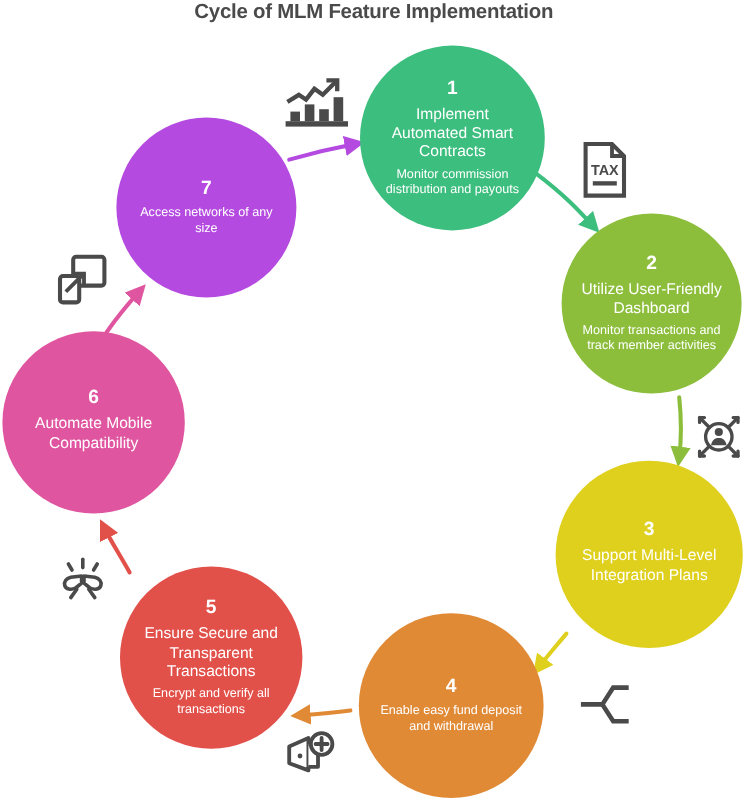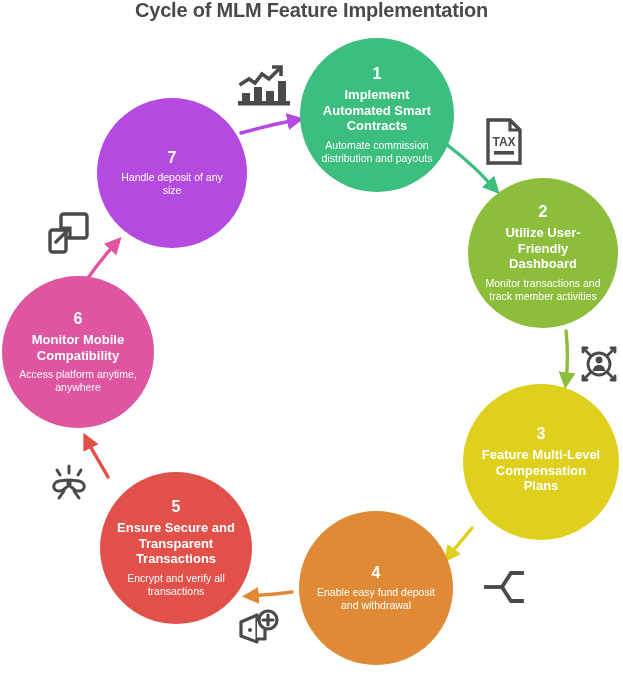--- a/index.html
+++ b/index.html
@@ -19,21 +19,21 @@
     inset: 0;
     width: 623px;
     height: 675px;
   }
   .chart-title {
     position: absolute;
     top: 0px;
     left: 0;
     width: 623px;
     text-align: center;
-    font-size: 20px;
+    font-size: 17px;
     font-weight: bold;
     color: #4a4a4a;
     letter-spacing: -0.2px;
     line-height: 20px;
   }
   .arc-svg {
     position: absolute;
     top: 0;
     left: 0;
     width: 623px;
@@ -52,21 +52,21 @@
     box-sizing: border-box;
   }
   .node .num {
     font-size: 16px;
     font-weight: bold;
     line-height: 18px;
     margin-bottom: 4px;
   }
   .node .label {
     font-size: 13px;
-    font-weight: bold;
+    font-weight: normal;
     line-height: 15.5px;
     padding: 0 14px;
     margin-bottom: 5px;
     text-align: center;
   }
   .node .desc {
     font-size: 10.5px;
     font-weight: normal;
     line-height: 13px;
     padding: 0 14px;
@@ -122,54 +122,53 @@
     <path d="M108,477 C99,461 93,452 87,440" fill="none" stroke="#e2504a" stroke-width="3.4" stroke-linecap="round" marker-end="url(#h5)"></path>
 
     <path d="M88,278 C97,265 106,254 116,243" fill="none" stroke="#e0559f" stroke-width="3.4" stroke-linecap="round" marker-end="url(#h6)"></path>
 
     <path d="M241,133 C262,127 280,123 296,120" fill="none" stroke="#b44ae0" stroke-width="3.4" stroke-linecap="round" marker-end="url(#h7)"></path>
   </svg>
 
   <div class="node" style="left: 300px; top: 38px; width: 154px; height: 154px; background: rgb(60, 190, 126);">
     <div class="num">1</div>
     <div class="label">Implement Automated Smart Contracts</div>
-    <div class="desc">Automate commission distribution and payouts</div>
+    <div class="desc">Monitor commission distribution and payouts</div>
   </div>
 
   <div class="node" style="left: 468px; top: 178px; width: 150px; height: 150px; background: rgb(140, 190, 60);">
     <div class="num">2</div>
     <div class="label">Utilize User-Friendly Dashboard</div>
     <div class="desc">Monitor transactions and track member activities</div>
   </div>
 
   <div class="node" style="left: 463px; top: 384px; width: 156px; height: 156px; background: rgb(224, 208, 30);">
     <div class="num">3</div>
-    <div class="label">Feature Multi-Level Compensation Plans</div>
+    <div class="label">Support Multi-Level Integration Plans</div>
   </div>
 
   <div class="node" style="left: 299px; top: 511px; width: 154px; height: 154px; background: rgb(224, 138, 54);">
     <div class="num">4</div>
     <div class="desc">Enable easy fund deposit and withdrawal</div>
   </div>
 
   <div class="node" style="left: 100px; top: 472px; width: 152px; height: 152px; background: rgb(226, 80, 74);">
     <div class="num">5</div>
     <div class="label">Ensure Secure and Transparent Transactions</div>
     <div class="desc">Encrypt and verify all transactions</div>
   </div>
 
   <div class="node" style="left: 2px; top: 276px; width: 152px; height: 152px; background: rgb(224, 85, 159);">
     <div class="num">6</div>
-    <div class="label">Monitor Mobile Compatibility</div>
-    <div class="desc">Access platform anytime, anywhere</div>
+    <div class="label">Automate Mobile Compatibility</div>
   </div>
 
   <div class="node" style="left: 97px; top: 98px; width: 150px; height: 150px; background: rgb(180, 74, 224);">
     <div class="num">7</div>
-    <div class="desc">Handle deposit of any size</div>
+    <div class="desc">Access networks of any size</div>
   </div>
 
   <div class="icon-box" style="left: 236px; top: 60px;">
     <svg width="56" height="48" viewBox="0 0 56 48">
       <g fill="none" stroke="#4a4a4a" stroke-width="3.6" stroke-linecap="square" stroke-linejoin="miter">
         <path d="M5,24 L13,19 L19,23 L26,14 L33,19 L44,8"></path>
         <path d="M36,7 L45,7 L45,16" stroke-linecap="butt"></path>
       </g>
       <g fill="#4a4a4a">
         <rect x="6" y="33" width="8" height="8"></rect>

